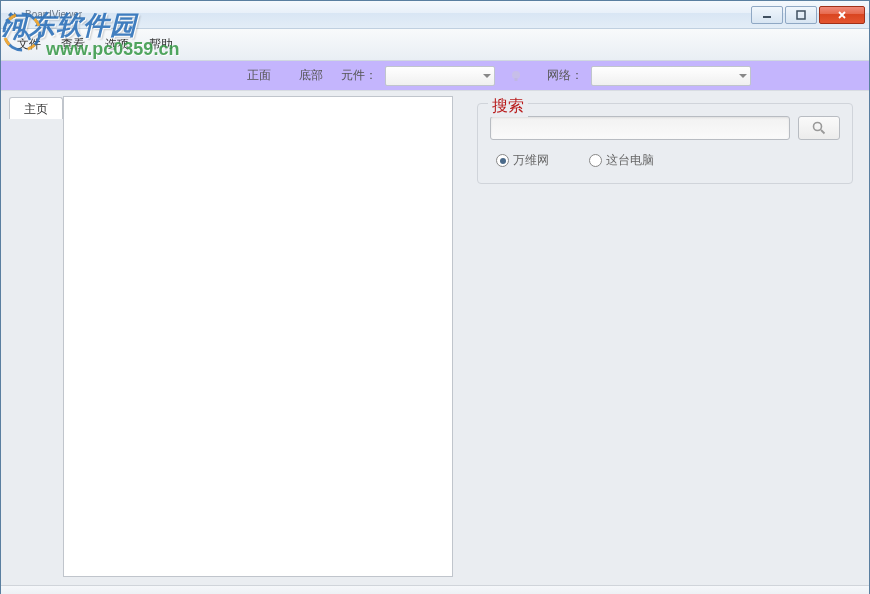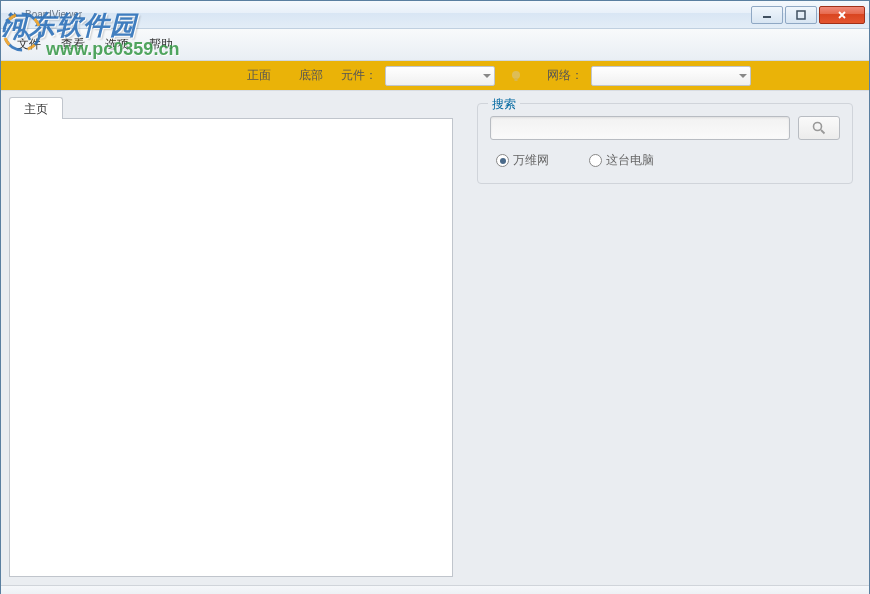--- a/index.html
+++ b/index.html
@@ -73,21 +73,21 @@
       border-bottom: 1px solid #d0d8e0;
       text-align: right;
     }
     .menu-item {
       padding: 2px 10px;
       color: #333;
       cursor: pointer;
     }
     .toolbar {
       height: 30px;
-      background: #eab308;
+      background: #c4b5fd;
       display: flex;
       align-items: center;
       padding: 0 8px;
       border-bottom: 1px solid #d8dce2;
       gap: 8px;
       text-align: center;
     }
     .toolbar-spacer {
       width: 220px;
     }
@@ -135,21 +135,21 @@
       height: 494px;
       background: #eaedf1;
     }
     .left-panel {
       width: 460px;
       padding: 6px 8px 8px 8px;
     }
     .tab-container {
       height: 100%;
       display: flex;
-      flex-direction: column;
+      flex-direction: row;
     }
     .tab-header {
       display: flex;
       height: 22px;
     }
     .tab {
       padding: 3px 14px;
       background: #fff;
       border: 1px solid #c0c5cc;
       border-bottom: none;
@@ -176,22 +176,22 @@
       padding: 12px 12px 14px 12px;
       position: relative;
       background: #eaedf1;
     }
     .search-group-label {
       position: absolute;
       top: -8px;
       left: 10px;
       background: #eaedf1;
       padding: 0 4px;
-      color: #0369a1;
-      font-size: 12px;
+      color: #b91c1c;
+      font-size: 16px;
     }
     .search-row {
       display: flex;
       gap: 8px;
       align-items: center;
     }
     .search-input {
       flex: 1;
       height: 24px;
       border: 1px solid #b8bcc2;

